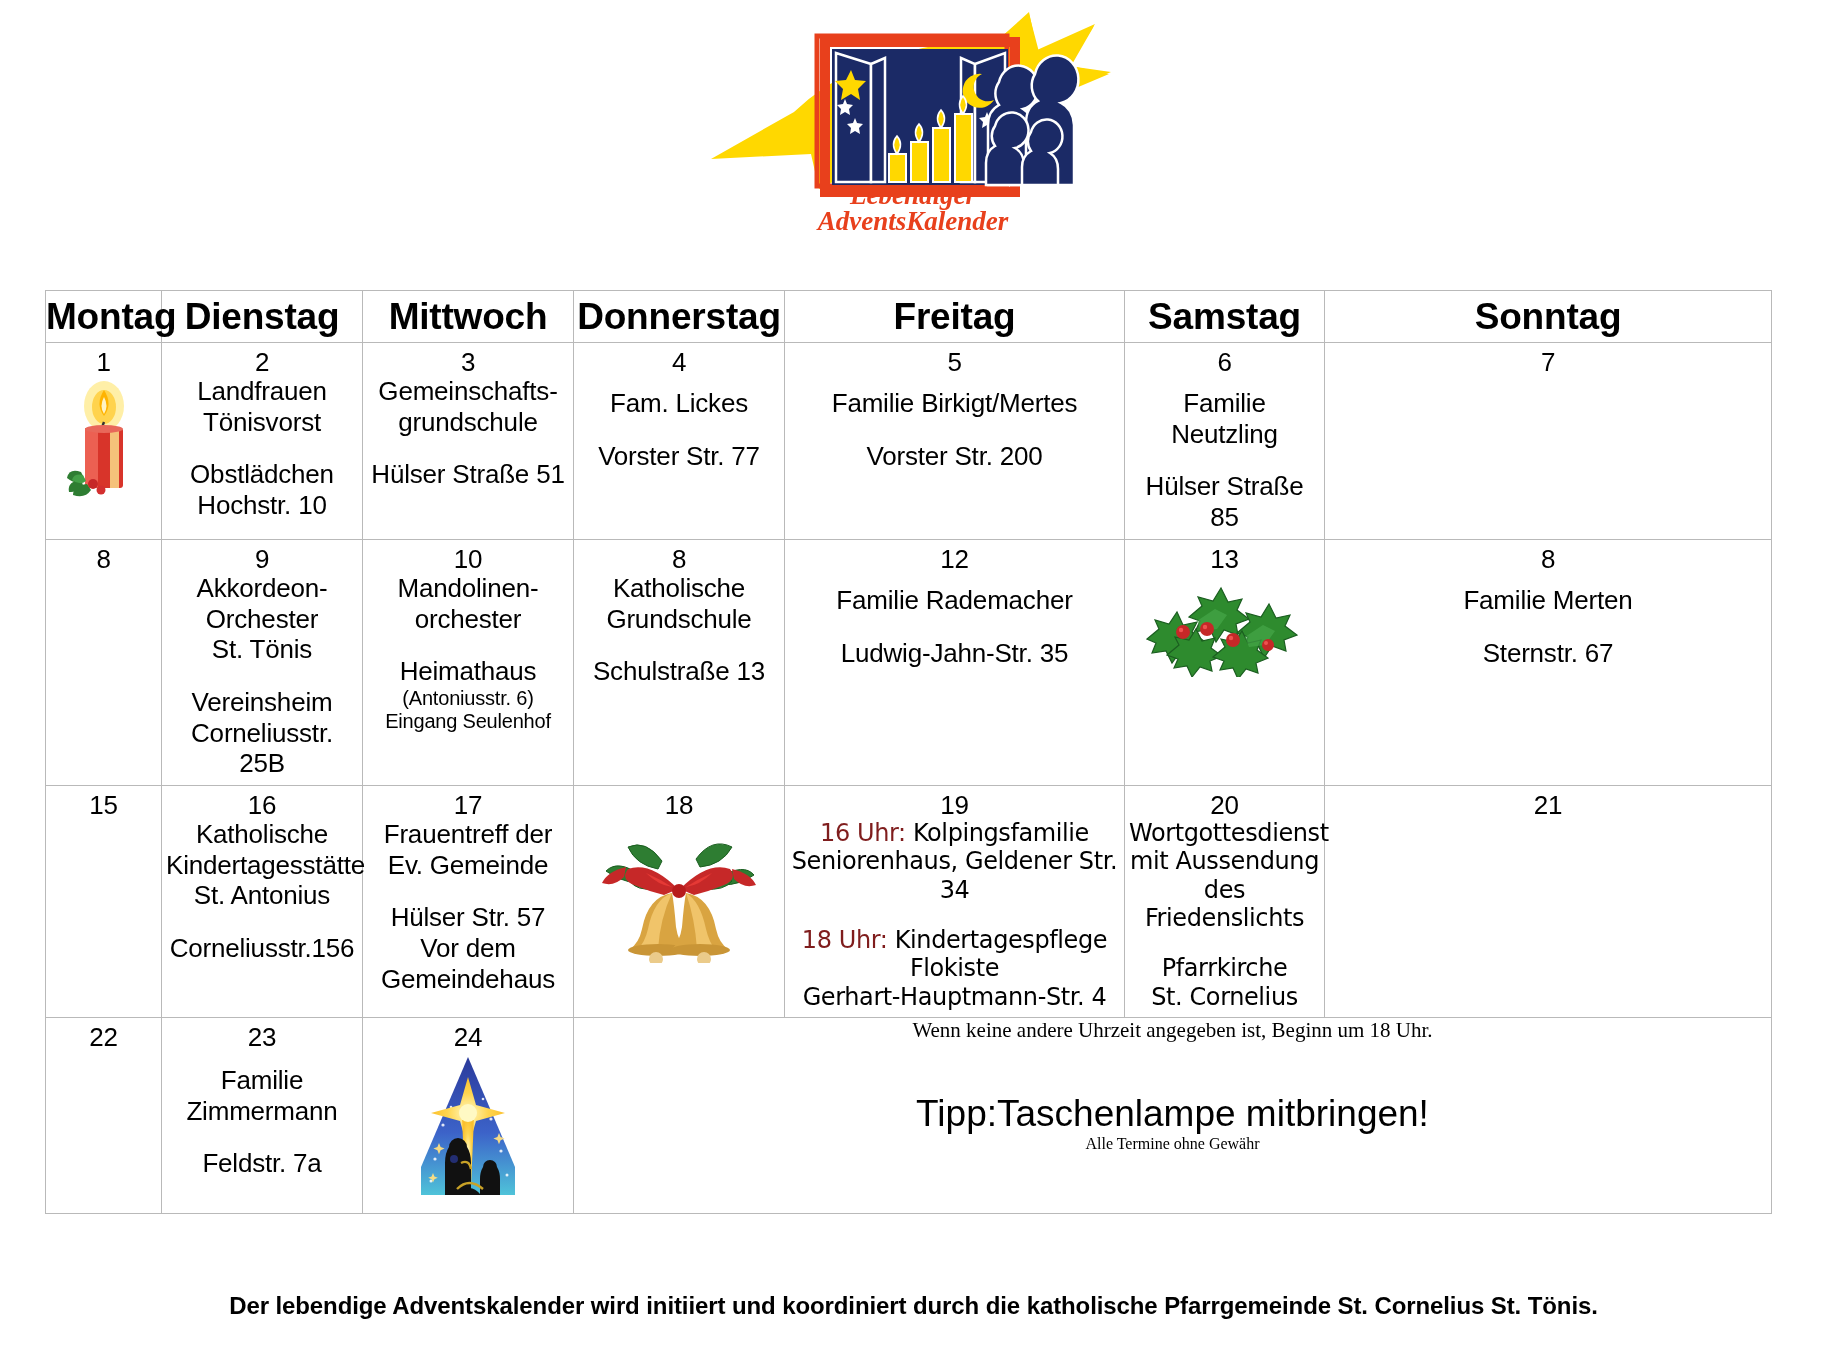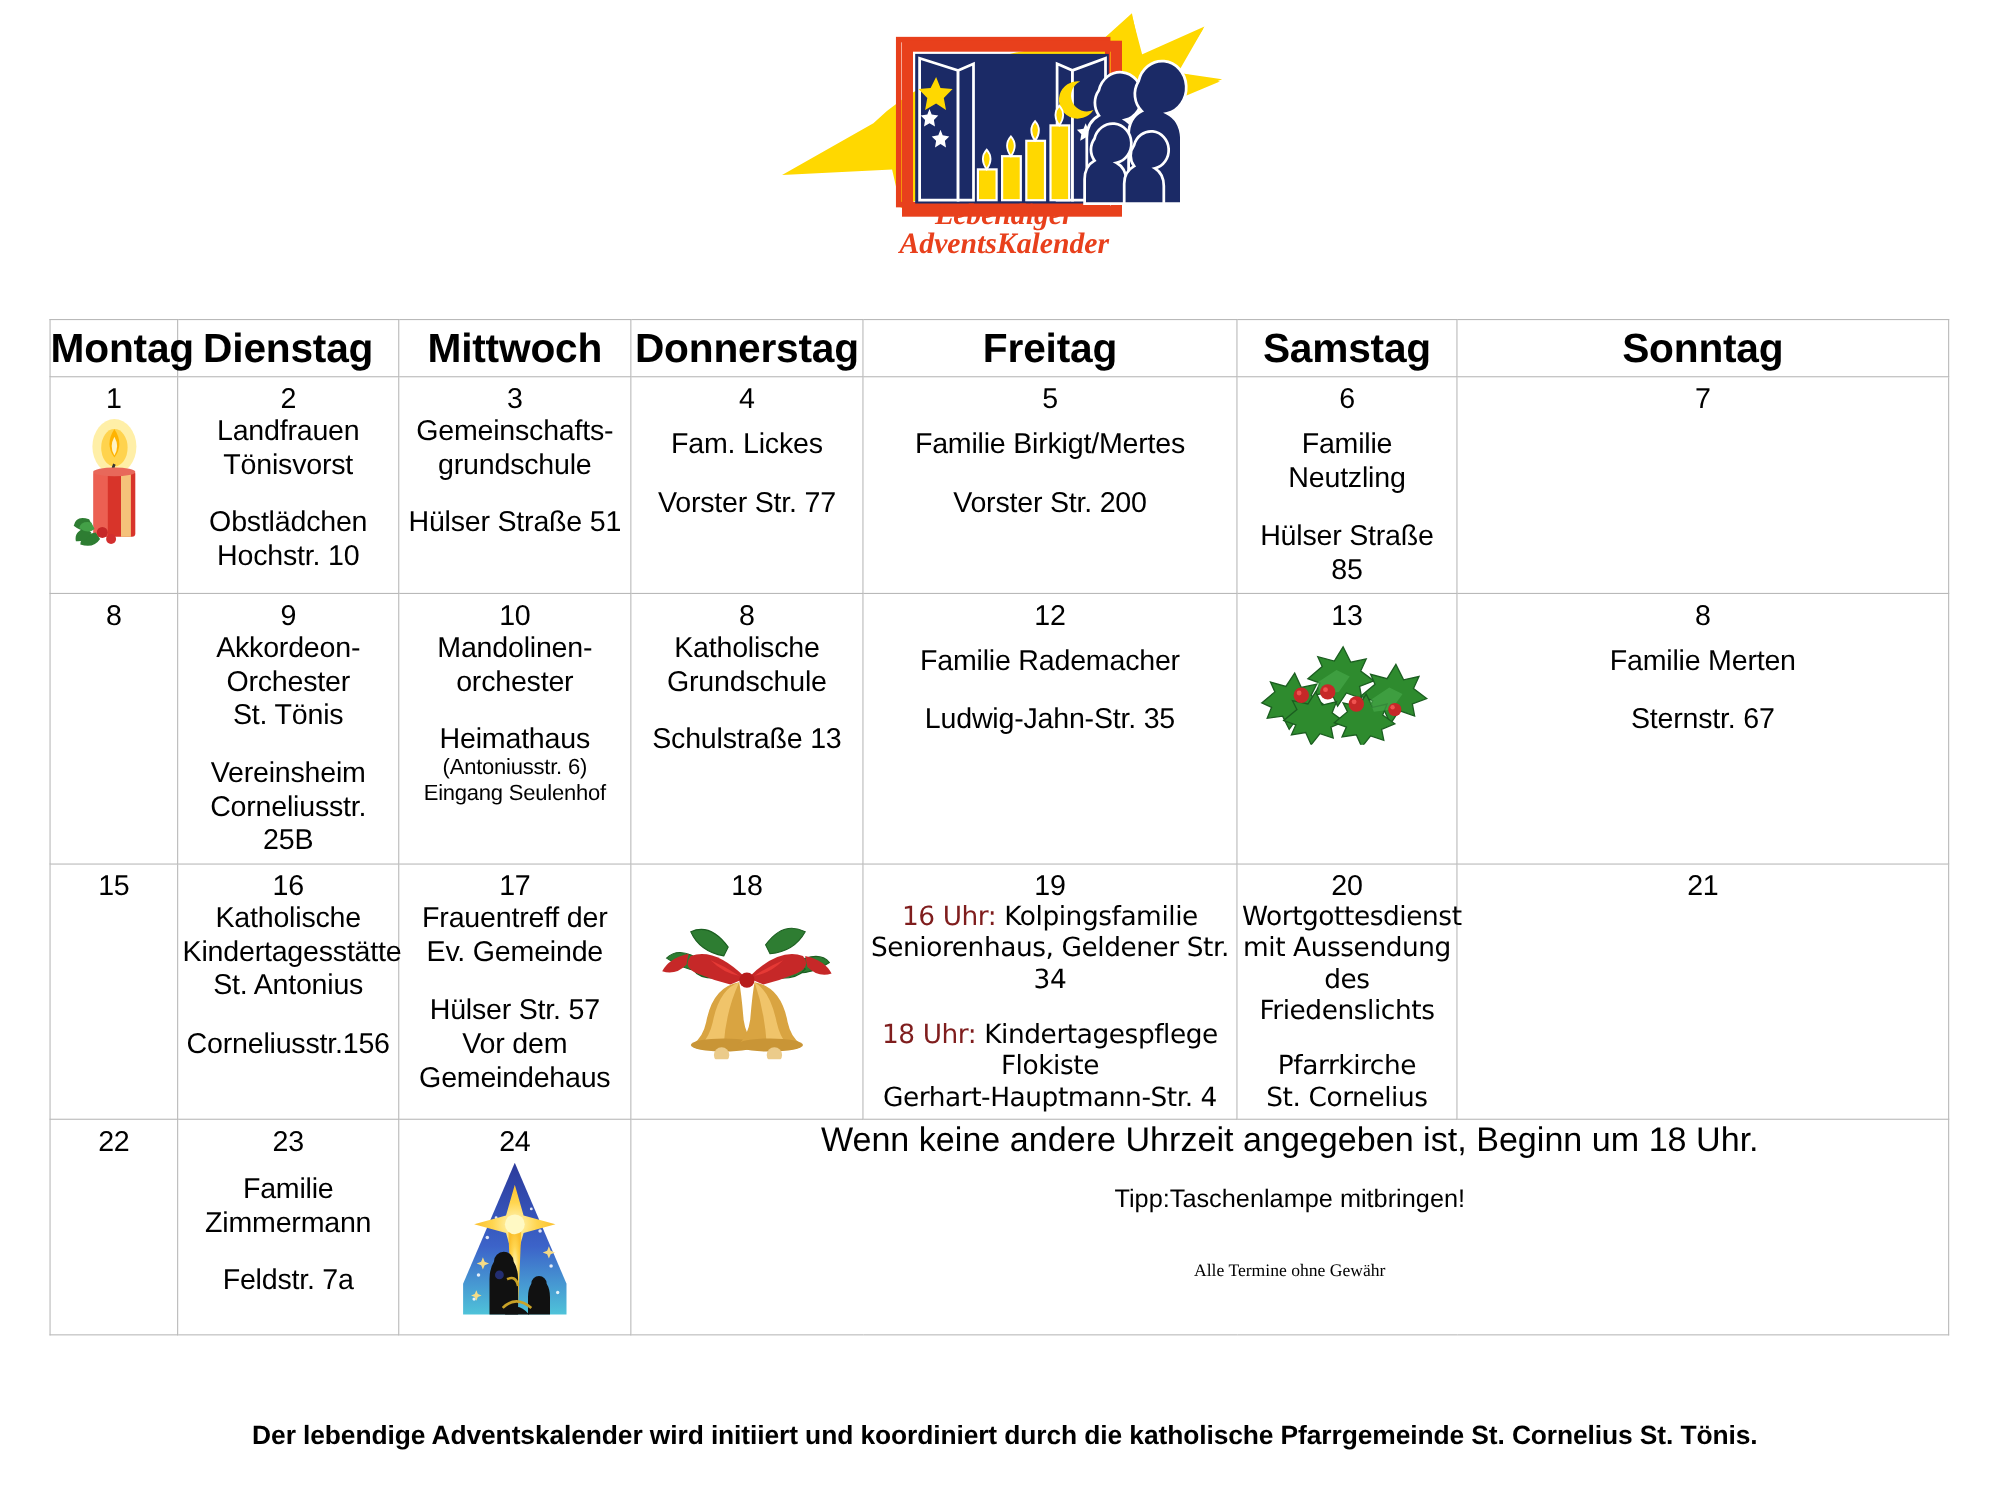--- a/index.html
+++ b/index.html
@@ -89,22 +89,22 @@
 
   
   .alt { font-family: "DejaVu Sans", sans-serif; font-size: 24px; letter-spacing: -0.4px; }
 
   
   .notes {
     text-align: center;
     padding-top: 26px;
     font-size: 26px;
   }
-  .notes .line1 { font-size: 31px; margin-bottom: 22px; }
-  .notes .line2 { font-size: 23px; margin-bottom: 44px; }
+  .notes .line1 { font-size: 21px; margin-bottom: 50px; font-family: Liberation Serif, serif; }
+  .notes .line2 { font-size: 37px; }
   .notes .line3 {
     font-family: "Liberation Serif", serif;
     font-size: 16px;
   }
 
   
   .footer {
     position: absolute;
     left: 0;
     top: 1292px;

